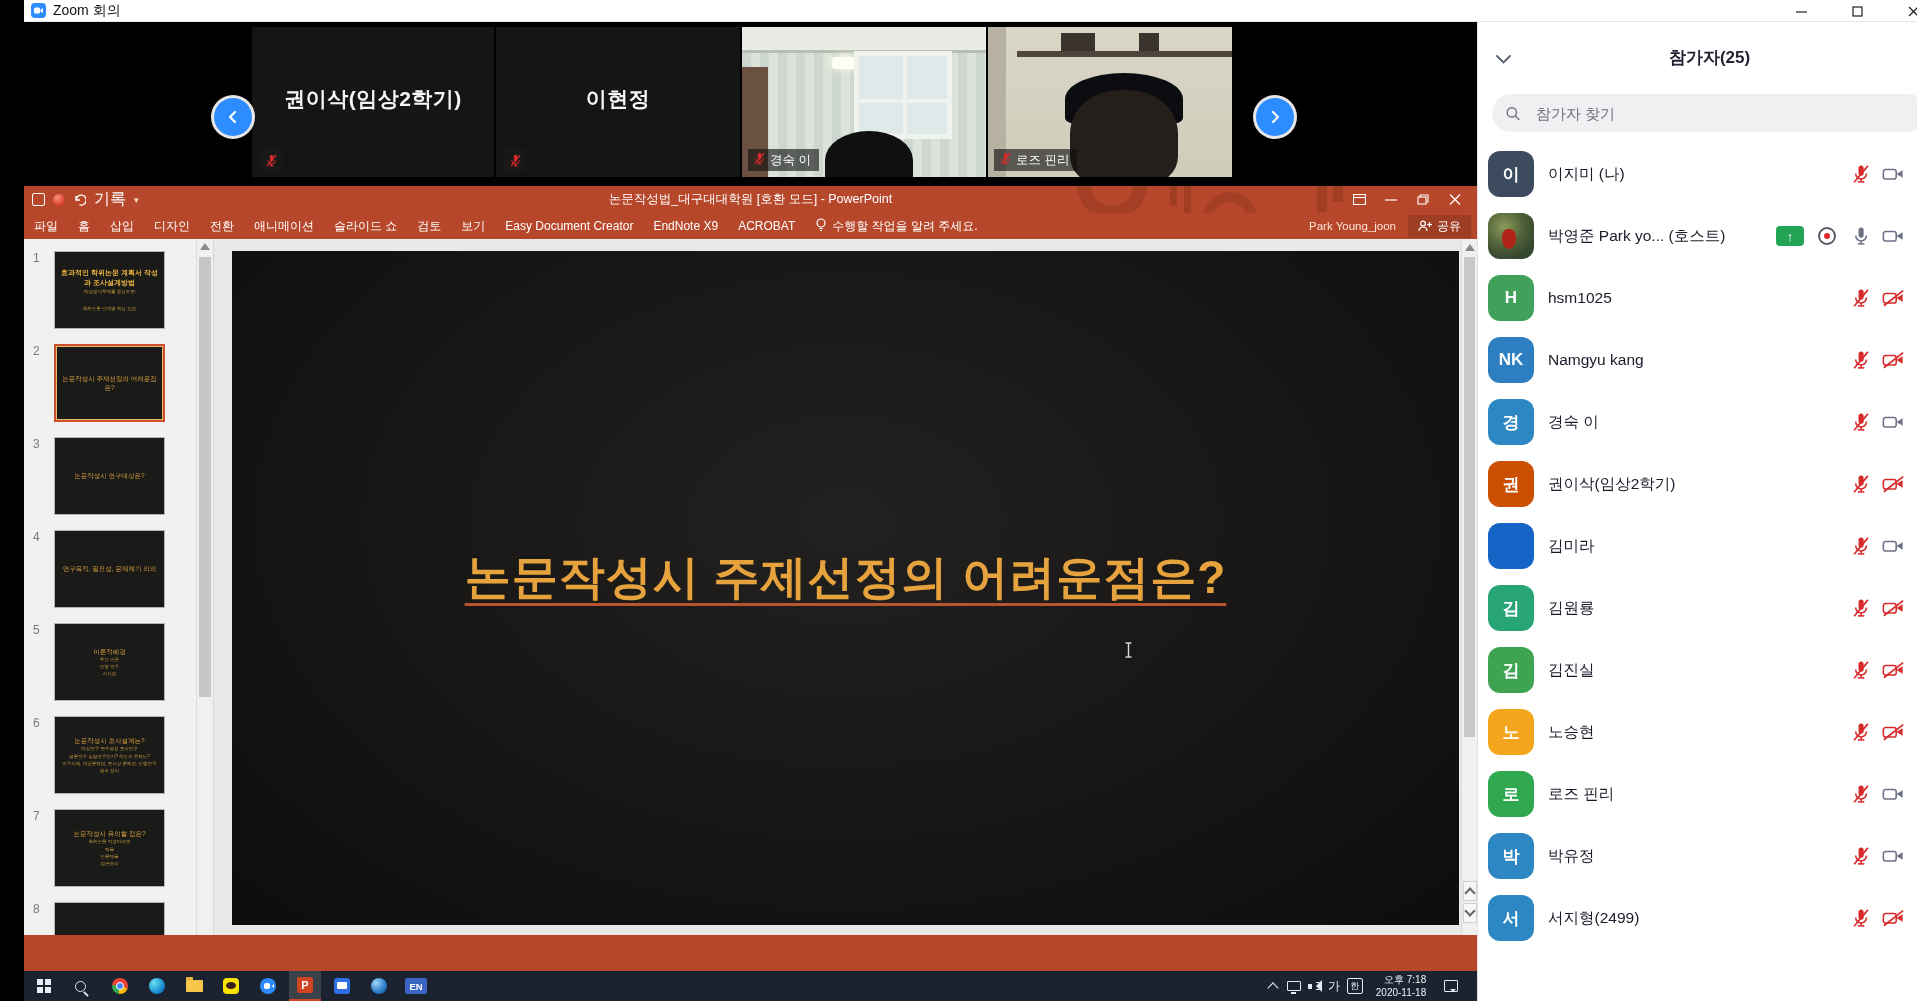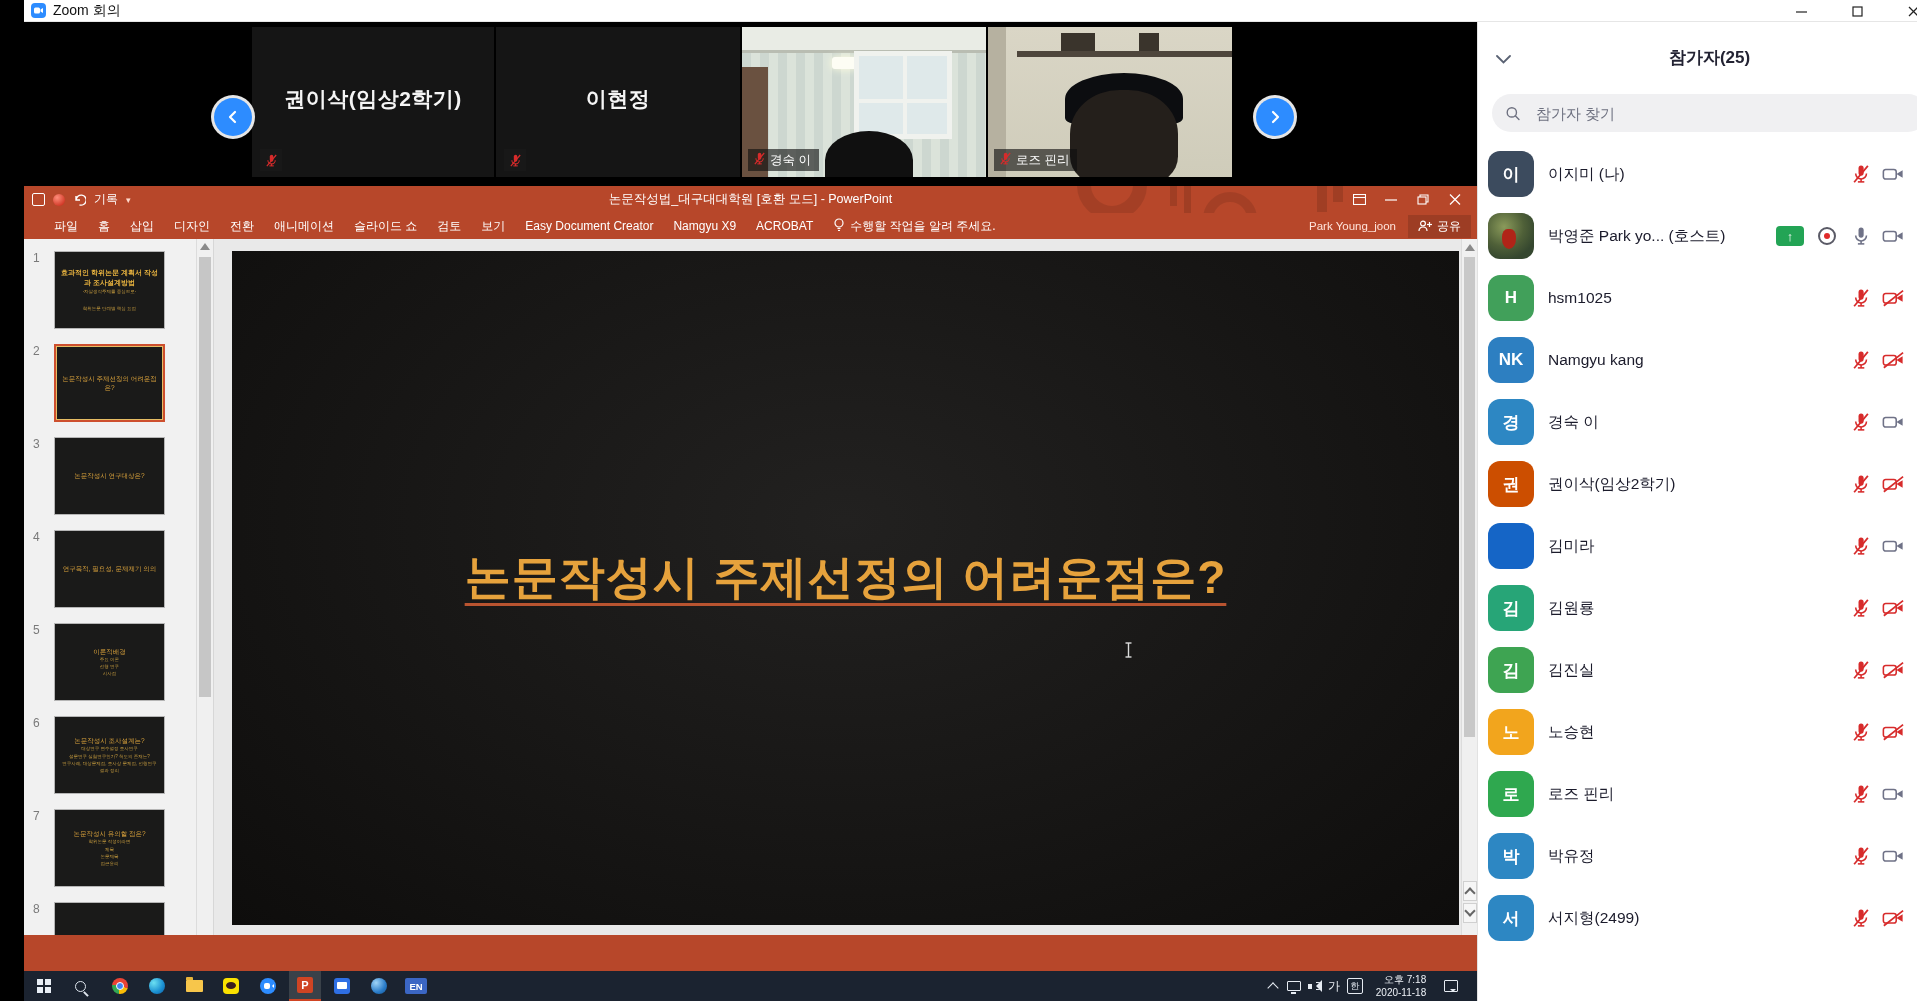--- a/index.html
+++ b/index.html
@@ -50,29 +50,29 @@
   .scene-wall .beanie { position:absolute; right:20%; bottom:52px; width:118px; height:52px; background:#0c0d10; border-radius:50% 50% 14% 14%; }
 
   
   #ppt { position:absolute; left:0; top:186px; width:1453px; height:785px; background:#b7472a; }
   #ppt-titlebar { position:absolute; left:0; top:0; right:0; height:27px; overflow:hidden; }
   .decor-circle { position:absolute; border-radius:50%; border:14px solid rgba(0,0,0,.10); }
   .decor-bar { position:absolute; top:0; background:rgba(0,0,0,.12); }
   #qat { position:absolute; left:8px; top:0; height:27px; display:flex; align-items:center; gap:8px; color:#fff; }
   .qat-box { width:13px; height:13px; border:1.5px solid #fff; border-radius:2px; }
   .qat-dot { width:12px; height:12px; border-radius:50%; background:radial-gradient(circle at 35% 30%,#ff8d7a,#c21d0c); }
-  .qat-label { font-size:12px; color:#fff; }
+  .qat-label { font-size:16px; color:#fff; }
   .qat-caret { font-size:9px; color:#ffd9cd; }
   #ppt-title-text { position:absolute; left:0; right:0; top:0; height:27px; line-height:27px;
     text-align:center; color:#fff; font-size:12.5px; }
   #ppt-ctrls { position:absolute; right:6px; top:0; height:27px; display:flex; z-index:5; }
   .pwc { width:32px; height:27px; display:flex; align-items:center; justify-content:center; }
 
   #ribbon-row { position:absolute; left:0; top:27px; right:0; height:26px; display:flex; align-items:center; }
-  #ribbon-tabs { display:flex; align-items:center; height:100%; padding-left:20px; }
+  #ribbon-tabs { display:flex; align-items:center; height:100%; padding-left:0; }
   .rtab { color:#fff; font-size:12px; padding:0 10px; height:100%; display:flex; align-items:center; white-space:nowrap; }
   .tellme { display:flex; gap:5px; color:#fff; font-size:12px; padding-left:10px; white-space:nowrap; }
   #ribbon-right { position:absolute; right:6px; top:27px; height:26px; display:flex; align-items:center; gap:12px; }
   #account-name { color:#ffe3da; font-size:11.5px; }
   #share-btn { display:flex; align-items:center; gap:5px; background:rgba(0,0,0,.14); color:#fff;
     font-size:12px; padding:3px 10px; }
 
   #ppt-body { position:absolute; left:0; top:53px; right:0; height:696px; background:#e9e9e9; }
 
   
@@ -372,21 +372,21 @@
           <span class="rtab">파일</span>
           <span class="rtab">홈</span>
           <span class="rtab">삽입</span>
           <span class="rtab">디자인</span>
           <span class="rtab">전환</span>
           <span class="rtab">애니메이션</span>
           <span class="rtab">슬라이드 쇼</span>
           <span class="rtab">검토</span>
           <span class="rtab">보기</span>
           <span class="rtab">Easy Document Creator</span>
-          <span class="rtab">Namgyu X9</span>
+          <span class="rtab">EndNote X9</span>
           <span class="rtab">ACROBAT</span>
         </div>
       <div class="tellme">
         <svg width="12" height="14" viewBox="0 0 12 14">
             <circle cx="6" cy="5" r="4" fill="none" stroke="#fff" stroke-width="1.2"></circle>
             <line x1="4.5" y1="10.5" x2="7.5" y2="10.5" stroke="#fff" stroke-width="1.2"></line>
             <line x1="5" y1="12.5" x2="7" y2="12.5" stroke="#fff" stroke-width="1.2"></line>
           </svg>
         <span>수행할 작업을 알려 주세요.</span>
       </div>

